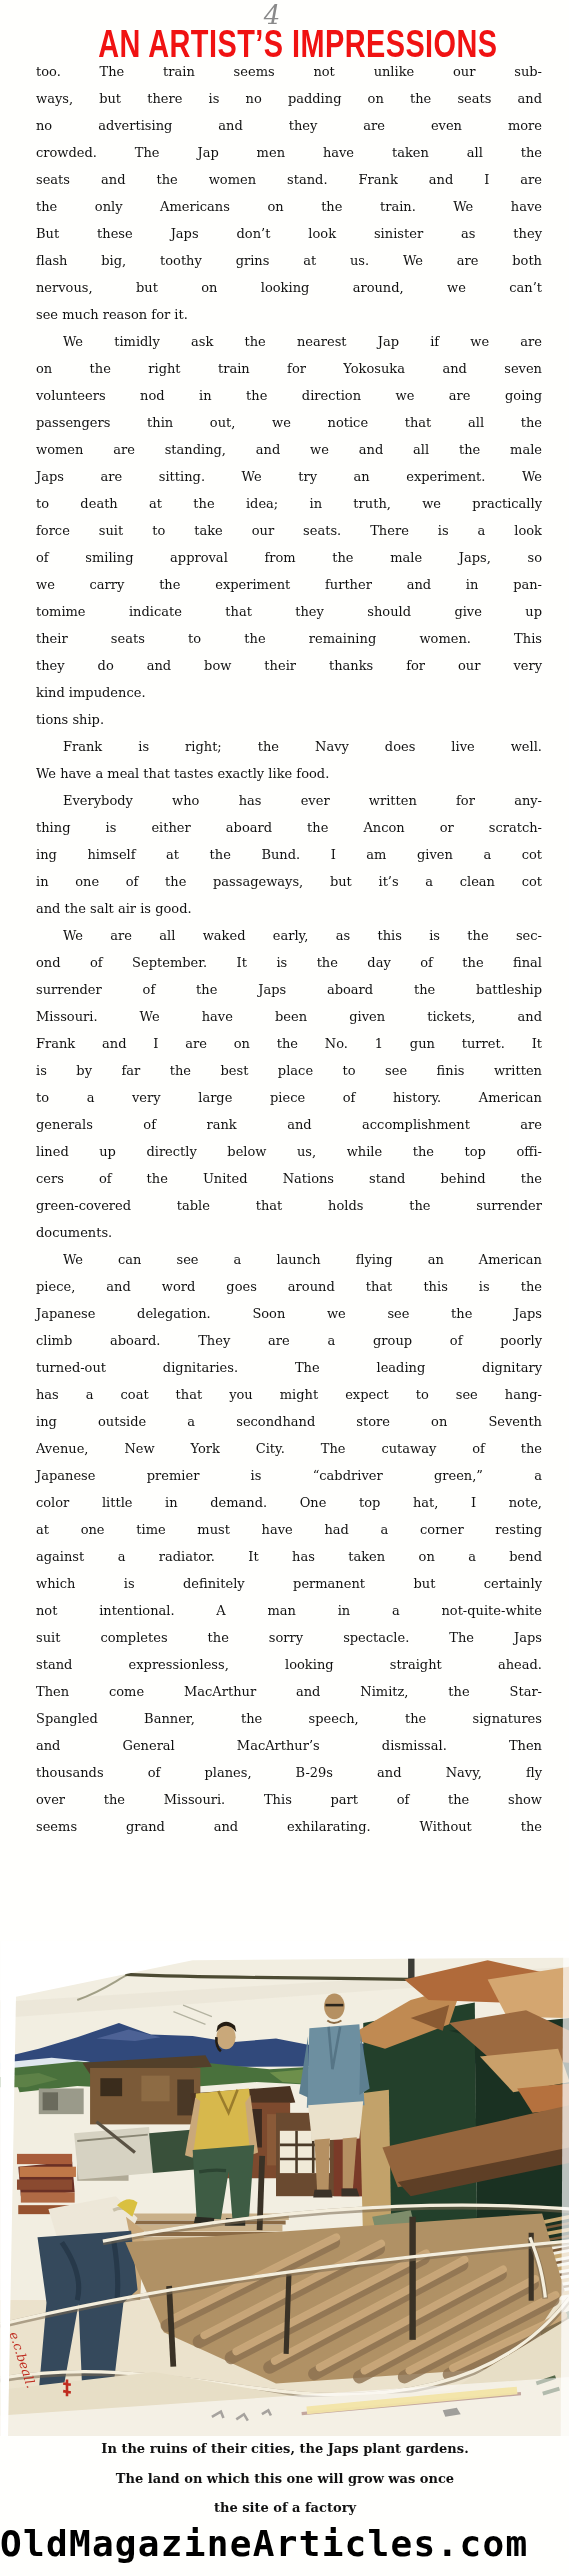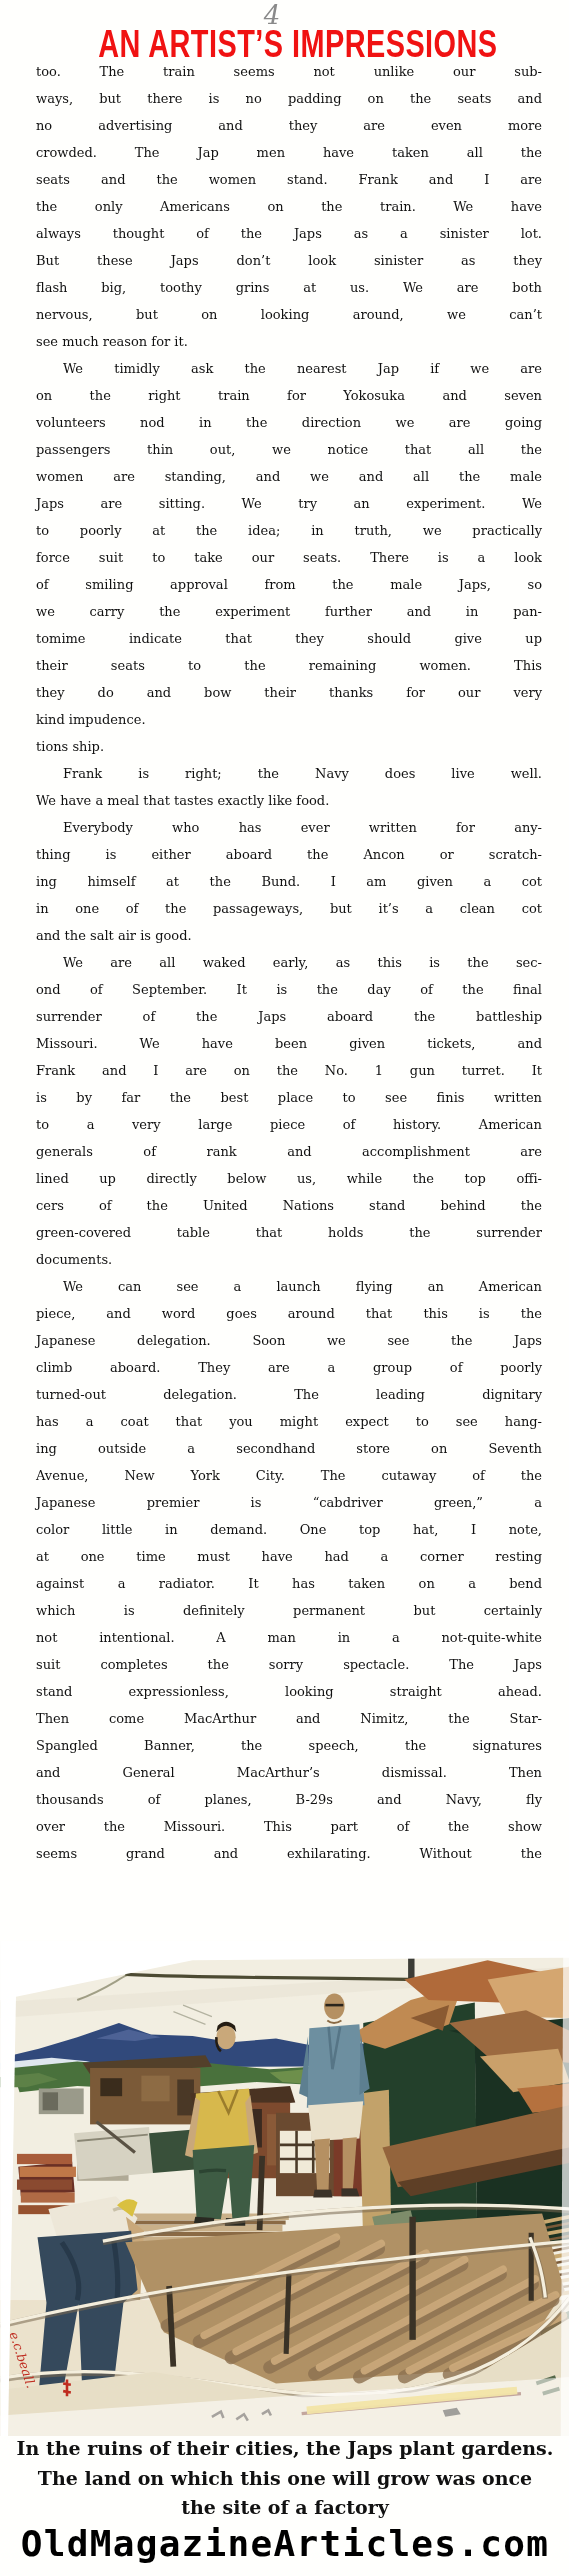--- a/index.html
+++ b/index.html
@@ -15,53 +15,52 @@
   
   #article-text{position:absolute;top:58px;left:36px;width:506px;
         font-size:13px;line-height:27px;}
   #article-text .line{height:27px;text-align:justify;text-align-last:justify;white-space:normal;}
   #article-text .line.end{text-align-last:left;}
   #article-text .line.ind{text-indent:27px;}
   
   #illustration{position:absolute;top:1941px;left:0;width:570px;height:495px;}
   
   #caption{position:absolute;top:2434px;left:0;width:570px;text-align:center;
-        font-weight:bold;font-size:19px;line-height:29.5px;font-family:"DejaVu Serif",serif;}
-  
-  #footer{position:absolute;top:2523px;left:0;width:570px;text-align:center;
+        font-weight:bold;font-size:13px;line-height:29.5px;font-family:"DejaVu Serif",serif;}
+  
+  #footer{position:absolute;top:2523px;left:0;width:570px;text-align:left;
         font-family:"DejaVu Sans Mono",monospace;font-weight:bold;font-size:36px;
         letter-spacing:1.3px;color:#000;}
 </style>
 </head>
 <body>
 
 <div id="page">
 
   <div id="page-number">4</div>
   <div id="title" style="color: rgb(240, 18, 18);">AN ARTIST’S IMPRESSIONS</div>
 
   <div id="article-text">
       <div class="line">too.  The train seems not unlike our sub-</div>
       <div class="line">ways, but there is no padding on the seats and</div>
       <div class="line">no advertising and they are even more</div>
       <div class="line">crowded.  The Jap men have taken all the</div>
       <div class="line">seats and the women stand.  Frank and I are</div>
       <div class="line">the only Americans on the train.  We have</div>
-      <div class="line">always thought of the Japs as a sinister lot.</div>
       <div class="line">But these Japs don’t look sinister as they</div>
       <div class="line">flash big, toothy grins at us.  We are both</div>
       <div class="line">nervous, but on looking around, we can’t</div>
       <div class="line end">see much reason for it.</div>
       <div class="line ind">We timidly ask the nearest Jap if we are</div>
       <div class="line">on the right train for Yokosuka and seven</div>
       <div class="line">volunteers nod in the direction we are going</div>
       <div class="line">passengers thin out, we notice that all the</div>
       <div class="line">women are standing, and we and all the male</div>
       <div class="line">Japs are sitting.  We try an experiment.  We</div>
-      <div class="line">to poorly at the idea; in truth, we practically</div>
+      <div class="line">to death at the idea; in truth, we practically</div>
       <div class="line">force suit to take our seats.  There is a look</div>
       <div class="line">of smiling approval from the male Japs, so</div>
       <div class="line">we carry the experiment further and in pan-</div>
       <div class="line">tomime indicate that they should give up</div>
       <div class="line">their seats to the remaining women.  This</div>
       <div class="line">they do and bow their thanks for our very</div>
       <div class="line end">kind impudence.</div>
       <div class="line end">tions ship.</div>
       <div class="line ind">Frank is right; the Navy does live well.</div>
       <div class="line end">We have a meal that tastes exactly like food.</div>
@@ -79,21 +78,21 @@
       <div class="line">to a very large piece of history.  American</div>
       <div class="line">generals of rank and accomplishment are</div>
       <div class="line">lined up directly below us, while the top offi-</div>
       <div class="line">cers of the United Nations stand behind the</div>
       <div class="line">green-covered table that holds the surrender</div>
       <div class="line end">documents.</div>
       <div class="line ind">We can see a launch flying an American</div>
       <div class="line">piece, and word goes around that this is the</div>
       <div class="line">Japanese delegation.  Soon we see the Japs</div>
       <div class="line">climb aboard.  They are a group of poorly</div>
-      <div class="line">turned-out delegation.  The leading dignitary</div>
+      <div class="line">turned-out dignitaries.  The leading dignitary</div>
       <div class="line">has a coat that you might expect to see hang-</div>
       <div class="line">ing outside a secondhand store on Seventh</div>
       <div class="line">Avenue, New York City.  The cutaway of the</div>
       <div class="line">Japanese premier is “cabdriver green,” a</div>
       <div class="line">color little in demand.  One top hat, I note,</div>
       <div class="line">at one time must have had a corner resting</div>
       <div class="line">against a radiator.  It has taken on a bend</div>
       <div class="line">which is definitely permanent but certainly</div>
       <div class="line">not intentional.  A man in a not-quite-white</div>
       <div class="line">suit completes the sorry spectacle.  The Japs</div>

